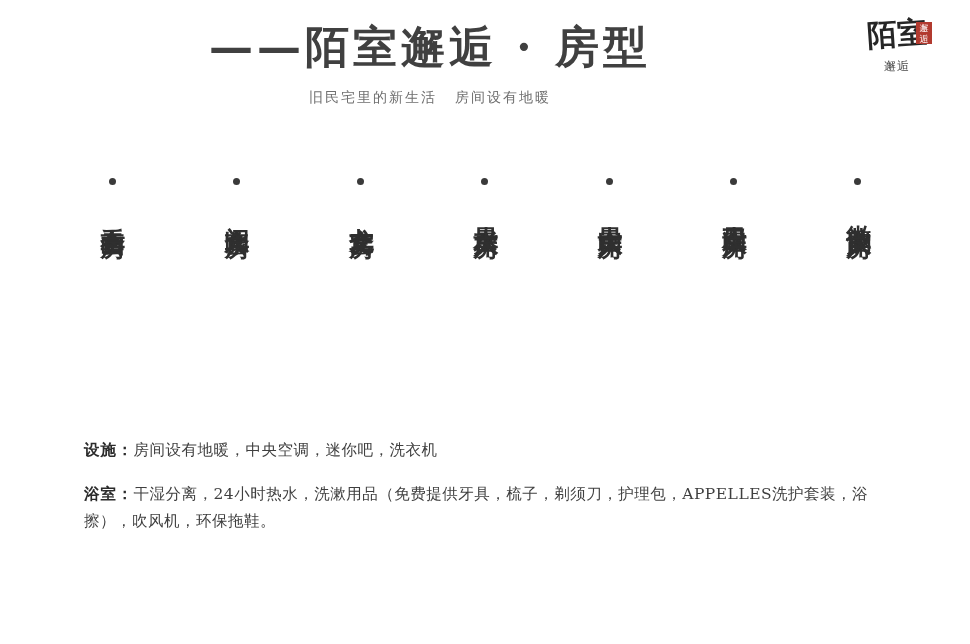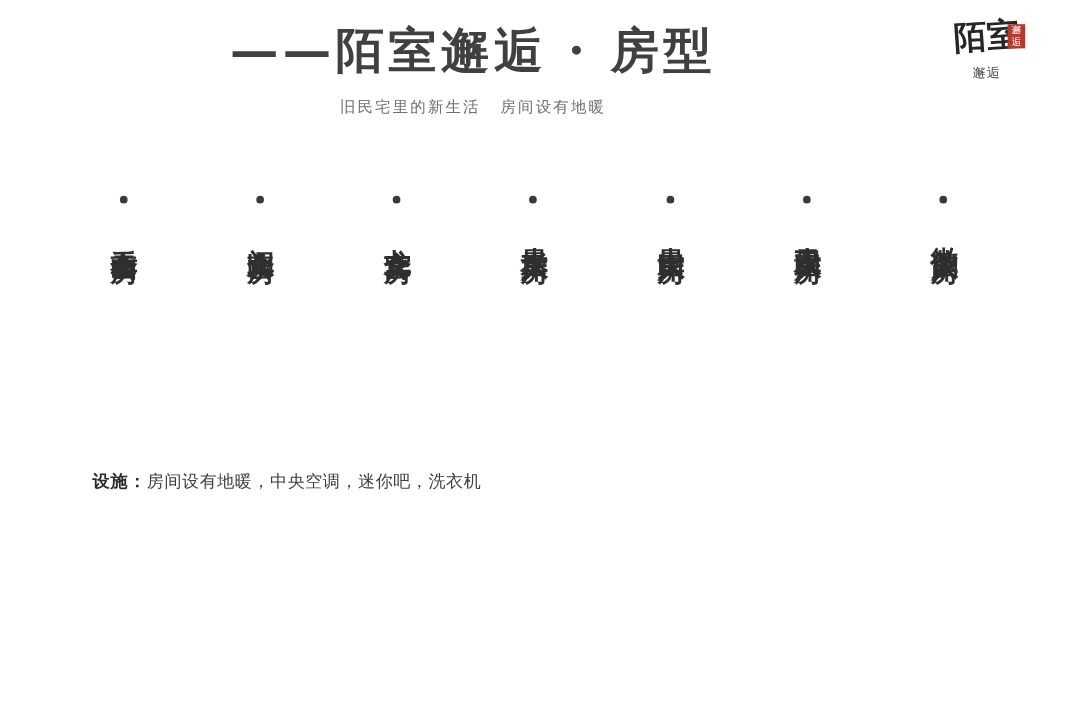--- a/index.html
+++ b/index.html
@@ -127,21 +127,21 @@
     writing-mode: vertical-rl;
     text-orientation: upright;
     margin: 0 auto;
     letter-spacing: 2px;
     display: inline-block;
   }
 
   
   .facilities {
     position: absolute;
-    top: 424px;
+    top: 436px;
     left: 84px;
     width: 800px;
   }
   .fac-row {
     margin-bottom: 16px;
     font-family: "DejaVu Serif", serif;
     font-size: 15.5px;
     line-height: 1.75;
     color: #3f3f3f;
   }
@@ -198,13 +198,16 @@
   <div class="room">
     <div class="room-dot"></div>
     <div class="room-name">徽韵大床房</div>
   </div>
 </div>
 
 <div class="facilities">
   <div class="fac-row">
     <span class="fac-label">设施：</span><span class="fac-text">房间设有地暖，中央空调，迷你吧，洗衣机</span>
   </div>
+  <div class="fac-row">
+    <span class="fac-label">浴室：</span><span class="fac-text">干湿分离，24小时热水，洗漱用品（免费提供牙具，梳子，剃须刀，护理包，APPELLES洗护套装，浴擦），吹风机，环保拖鞋。</span>
+  </div>
 </div>
 
 </body></html>

